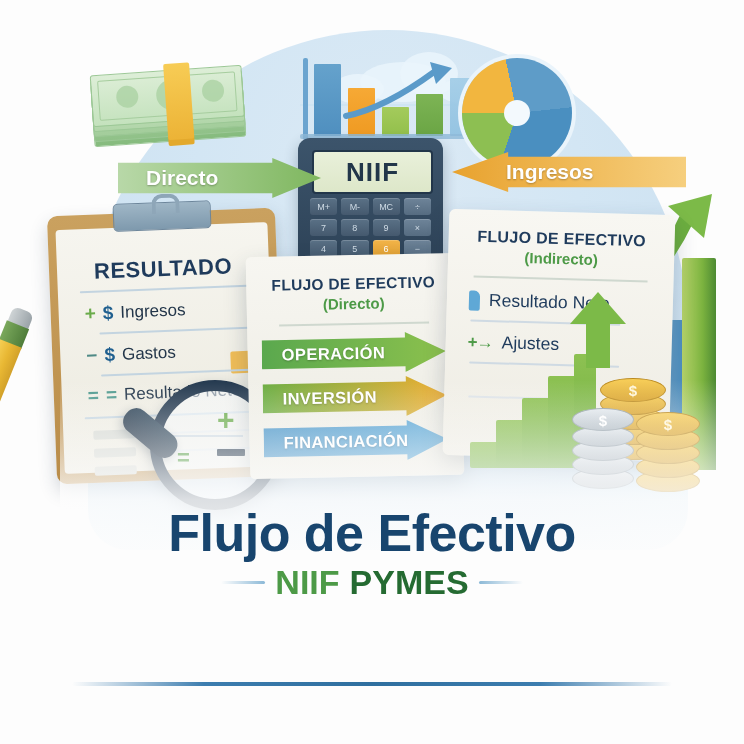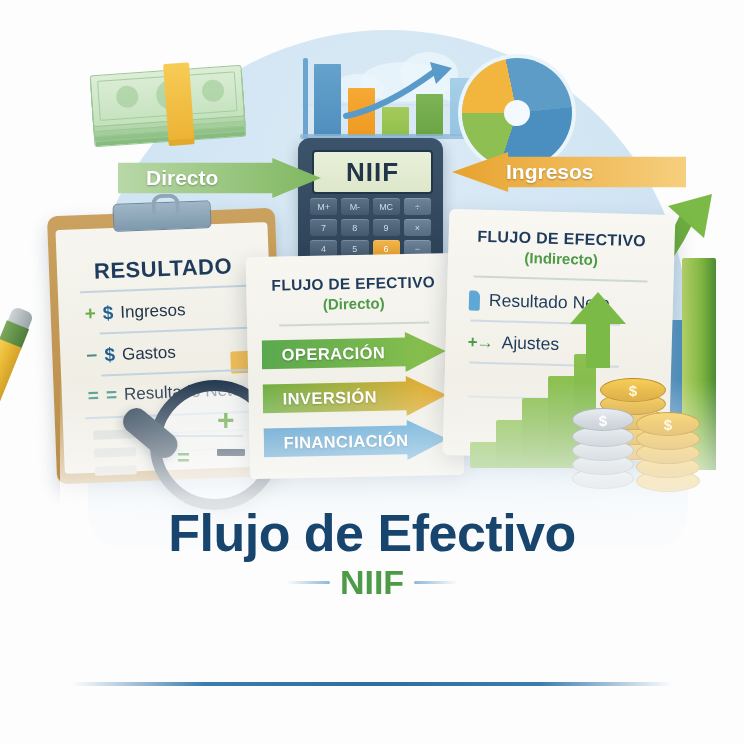--- a/index.html
+++ b/index.html
@@ -388,18 +388,19 @@
     </div>
   </div>
 
   <div class="dome-fade"></div>
 
   <div class="title-wrap">
     <div class="t1">Flujo de Efectivo</div>
     <div class="t3">
       <span class="dash"></span>
       <span style="color:#4d9a47;">NIIF</span>
+      <span style="color:#256b32;">PYMES</span>
       <span class="dash r"></span>
     </div>
   </div>
   <div class="underline"></div>
 
 </div>
 
 </body></html>

